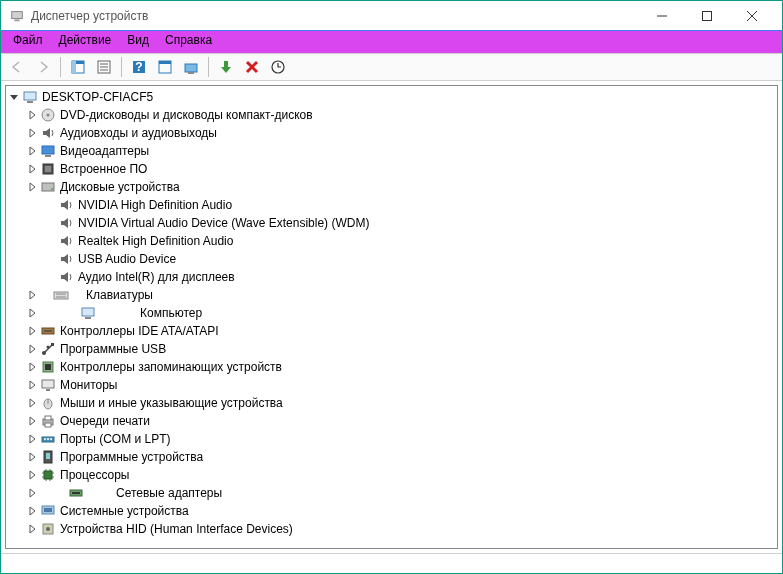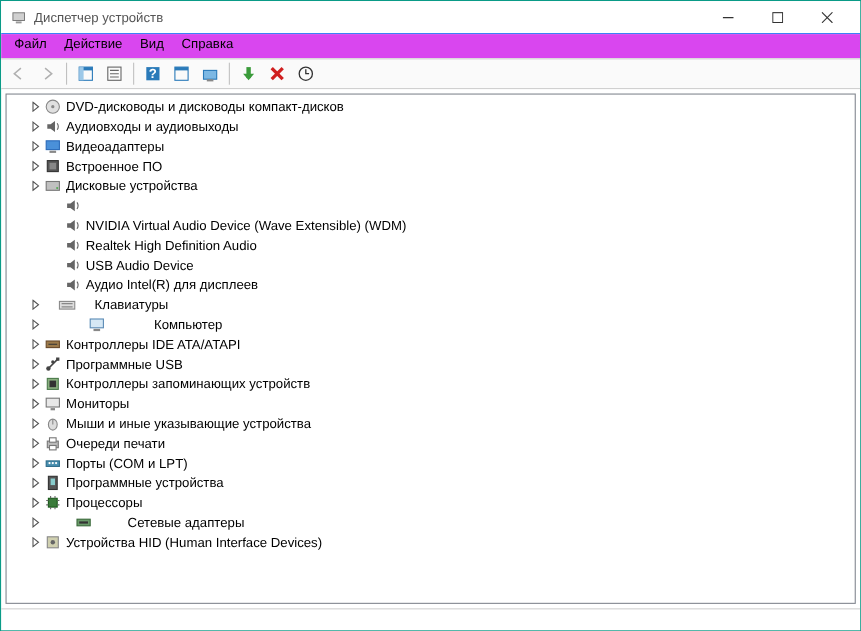--- a/index.html
+++ b/index.html
@@ -130,20 +130,34 @@
   <div class="tb-btn">
       <svg width="16" height="16">
         <circle cx="8" cy="8" r="6" fill="none" stroke="#333" stroke-width="1.2"></circle>
         <path d="M8 4 L8 8 L11 8" fill="none" stroke="#333" stroke-width="1.2"></path>
       </svg>
     </div>
 </div>
 
 <div class="content">
   <div class="tree-container" id="tree">
+      <div class="tree-node" style="padding-left: 0px;">
+        <span class="expander">
+          <svg width="10" height="10">
+            <path d="M1 3 L9 3 L5 8 Z" fill="#404040"></path>
+          </svg>
+        </span>
+        <span class="node-icon">
+          <svg width="16" height="16">
+            <rect x="2" y="3" width="12" height="8" fill="#d6e8f5" stroke="#5a8ab5"></rect>
+            <rect x="5" y="12" width="6" height="2" fill="#888"></rect>
+          </svg>
+        </span>
+        <span class="node-label">DESKTOP-CFIACF5</span>
+      </div>
       <div class="tree-node" style="padding-left: 18px;">
         <span class="expander">
           <svg width="10" height="10">
             <path d="M3 1 L8 5 L3 9 Z" fill="none" stroke="#555" stroke-width="1"></path>
           </svg>
         </span>
         <span class="node-icon">
           <svg width="16" height="16">
             <circle cx="8" cy="8" r="6" fill="#e0e0e0" stroke="#888"></circle>
             <circle cx="8" cy="8" r="1.5" fill="#888"></circle>
@@ -208,20 +222,21 @@
         <span class="node-label">Дисковые устройства</span>
       </div>
       <div class="tree-node" style="padding-left: 36px;">
         <span class="expander none"></span>
         <span class="node-icon">
           <svg width="16" height="16">
             <path d="M3 6 L6 6 L10 3 L10 13 L6 10 L3 10 Z" fill="#666"></path>
             <path d="M12 5 Q14 8 12 11" fill="none" stroke="#666" stroke-width="1"></path>
           </svg>
         </span>
+        <span class="node-label">NVIDIA High Definition Audio</span>
       </div>
       <div class="tree-node" style="padding-left: 36px;">
         <span class="expander none"></span>
         <span class="node-icon">
           <svg width="16" height="16">
             <path d="M3 6 L6 6 L10 3 L10 13 L6 10 L3 10 Z" fill="#666"></path>
             <path d="M12 5 Q14 8 12 11" fill="none" stroke="#666" stroke-width="1"></path>
           </svg>
         </span>
         <span class="node-label">NVIDIA Virtual Audio Device (Wave Extensible) (WDM)</span>
@@ -430,20 +445,34 @@
           </svg>
         </span>
         <span class="node-icon">
           <svg width="16" height="16">
             <rect x="2" y="5" width="12" height="6" fill="#6a9a6a" stroke="#3a6a3a"></rect>
             <rect x="4" y="7" width="8" height="2" fill="#333"></rect>
           </svg>
         </span>
         <span class="node-label">Сетевые адаптеры</span>
       </div>
+      <div class="tree-node" style="padding-left: 18px;">
+        <span class="expander">
+          <svg width="10" height="10">
+            <path d="M3 1 L8 5 L3 9 Z" fill="none" stroke="#555" stroke-width="1"></path>
+          </svg>
+        </span>
+        <span class="node-icon">
+          <svg width="16" height="16">
+            <rect x="2" y="3" width="12" height="8" fill="#a8c8e0" stroke="#5a8ab5"></rect>
+            <rect x="4" y="5" width="8" height="4" fill="#4a7aa5"></rect>
+          </svg>
+        </span>
+        <span class="node-label">Системные устройства</span>
+      </div>
       <div class="tree-node" style="padding-left: 18px; text-align: center;">
         <span class="expander">
           <svg width="10" height="10">
             <path d="M3 1 L8 5 L3 9 Z" fill="none" stroke="#555" stroke-width="1"></path>
           </svg>
         </span>
         <span class="node-icon">
           <svg width="16" height="16">
             <rect x="3" y="3" width="10" height="10" fill="#d0d0b0" stroke="#888"></rect>
             <circle cx="8" cy="8" r="2" fill="#666"></circle>

